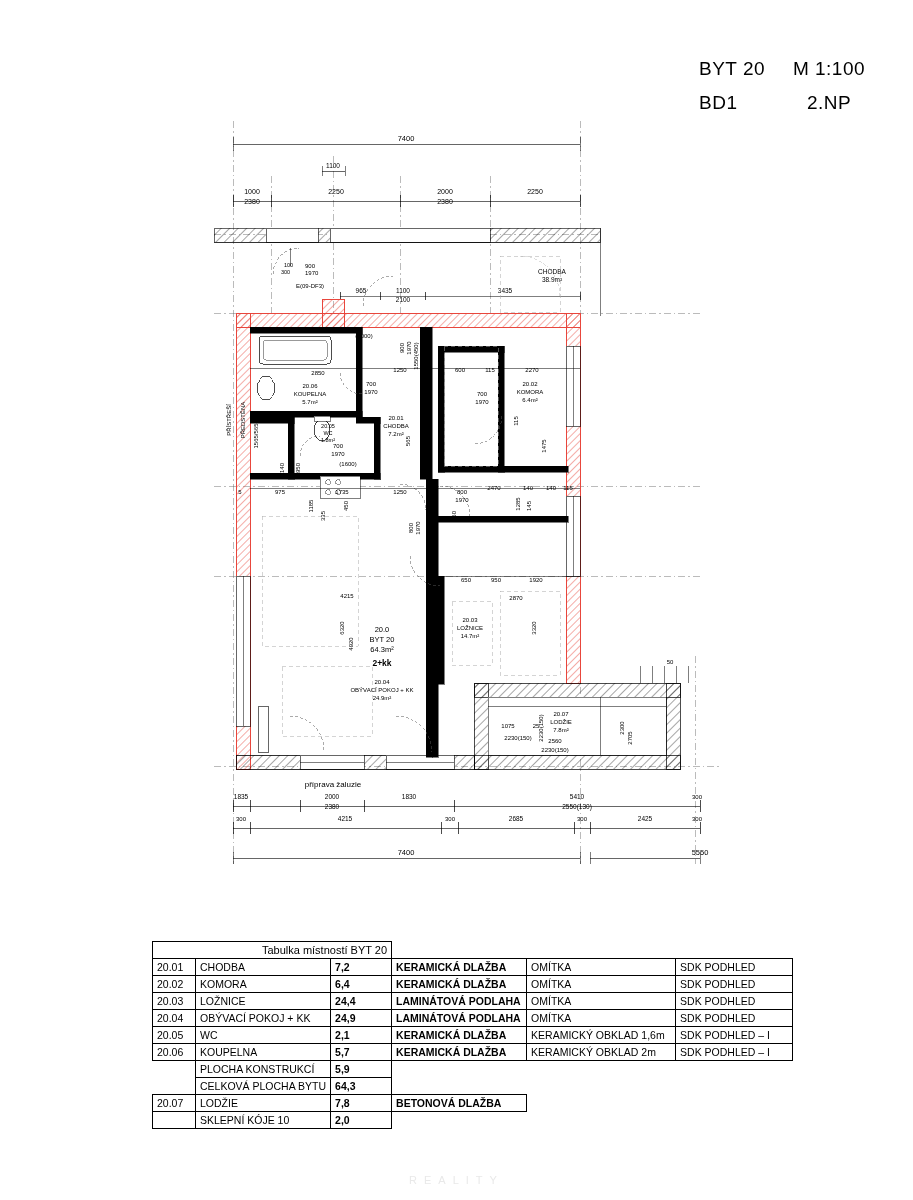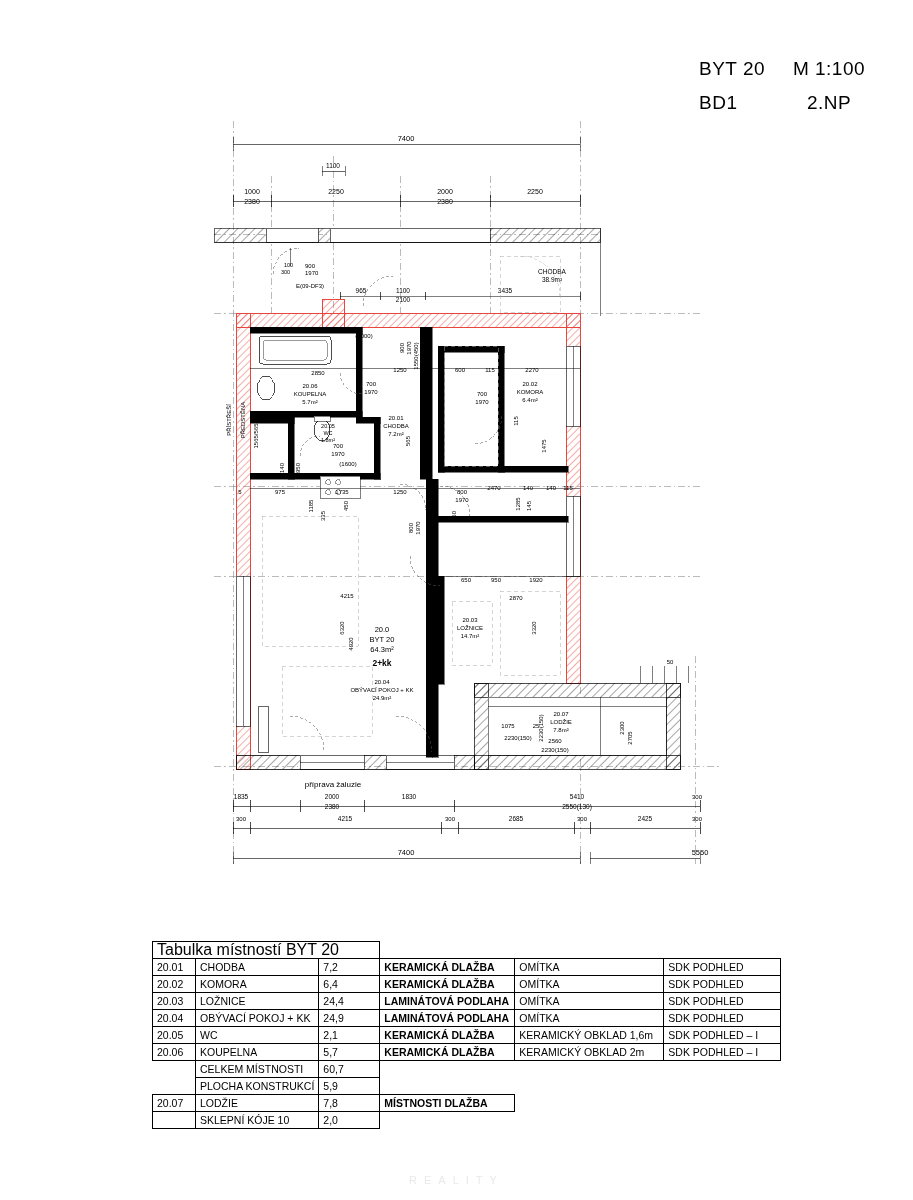--- a/index.html
+++ b/index.html
@@ -13,26 +13,26 @@
 
   
   .drawing{position:absolute;left:0;top:16px;width:786px;height:900px;}
   .drawing svg{position:absolute;left:0;top:0;}
 
   
   .room-table{position:absolute;left:152px;top:941px;border-collapse:collapse;font-size:10.5px;}
   .room-table td{border:1px solid #000;padding:1px 4px;height:14px;line-height:14px;white-space:nowrap;}
   .room-table td.num{width:34px;}
   .room-table td.name{width:114px;}
-  .room-table td.area{width:52px;}
+  .room-table td.area{width:52px;font-weight:bold;}
   .room-table td.floor{width:126px;font-weight:bold;}
   .room-table td.wall{width:140px;border-radius:8px;}
   .room-table td.ceil{width:108px;}
   .room-table td.noborder{border:none;}
-  .room-table .hdr{font-size:16px;}
+  .room-table .hdr{font-size:11px;text-align:right;}
 
   .watermark{position:absolute;left:0;right:0;bottom:14px;text-align:center;font-size:11px;letter-spacing:7px;color:#e9e9e9;}
 </style>
 </head>
 <body>
 
 <div class="title-block">
   <div class="title-row">
     <span class="c1">BYT 20</span>
     <span class="c2">M 1:100</span>
@@ -433,40 +433,40 @@
       <td class="num">20.06</td>
       <td class="name">KOUPELNA</td>
       <td class="area">5,7</td>
       <td class="floor">KERAMICKÁ DLAŽBA</td>
       <td class="wall">KERAMICKÝ OBKLAD 2m</td>
       <td class="ceil">SDK PODHLED – I</td>
     </tr>
 
     <tr>
       <td class="num noborder"></td>
-      <td class="name">CELKEM MÍSTNOSTI</td>
-      <td class="area">60,7</td>
-      <td class="floor noborder"></td>
-      <td class="wall noborder"></td>
-      <td class="ceil noborder"></td>
-    </tr>
-    <tr>
-      <td class="num noborder"></td>
       <td class="name">PLOCHA KONSTRUKCÍ</td>
       <td class="area">5,9</td>
       <td class="floor noborder"></td>
       <td class="wall noborder"></td>
       <td class="ceil noborder"></td>
     </tr>
+    <tr>
+      <td class="num noborder"></td>
+      <td class="name">CELKOVÁ PLOCHA BYTU</td>
+      <td class="area">64,3</td>
+      <td class="floor noborder"></td>
+      <td class="wall noborder"></td>
+      <td class="ceil noborder"></td>
+    </tr>
 
     <tr>
       <td class="num">20.07</td>
       <td class="name">LODŽIE</td>
       <td class="area">7,8</td>
-      <td class="floor">MÍSTNOSTI DLAŽBA</td>
+      <td class="floor">BETONOVÁ DLAŽBA</td>
       <td class="wall noborder"></td>
       <td class="ceil noborder"></td>
     </tr>
     <tr>
       <td class="num"></td>
       <td class="name">SKLEPNÍ KÓJE 10</td>
       <td class="area">2,0</td>
       <td class="floor noborder"></td>
       <td class="wall noborder"></td>
       <td class="ceil noborder"></td>

